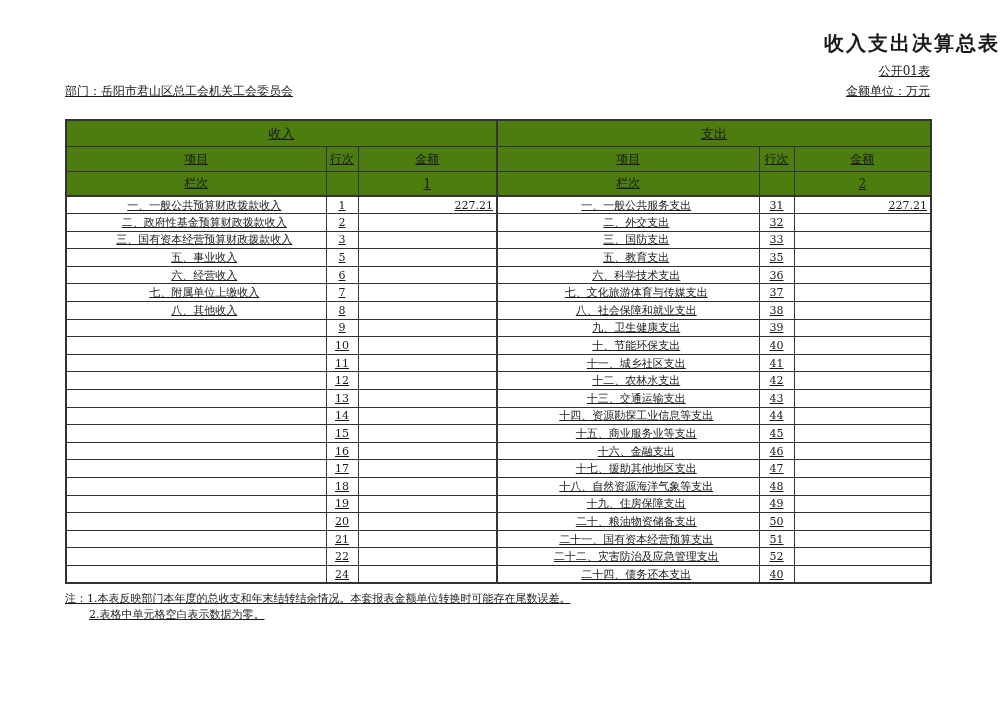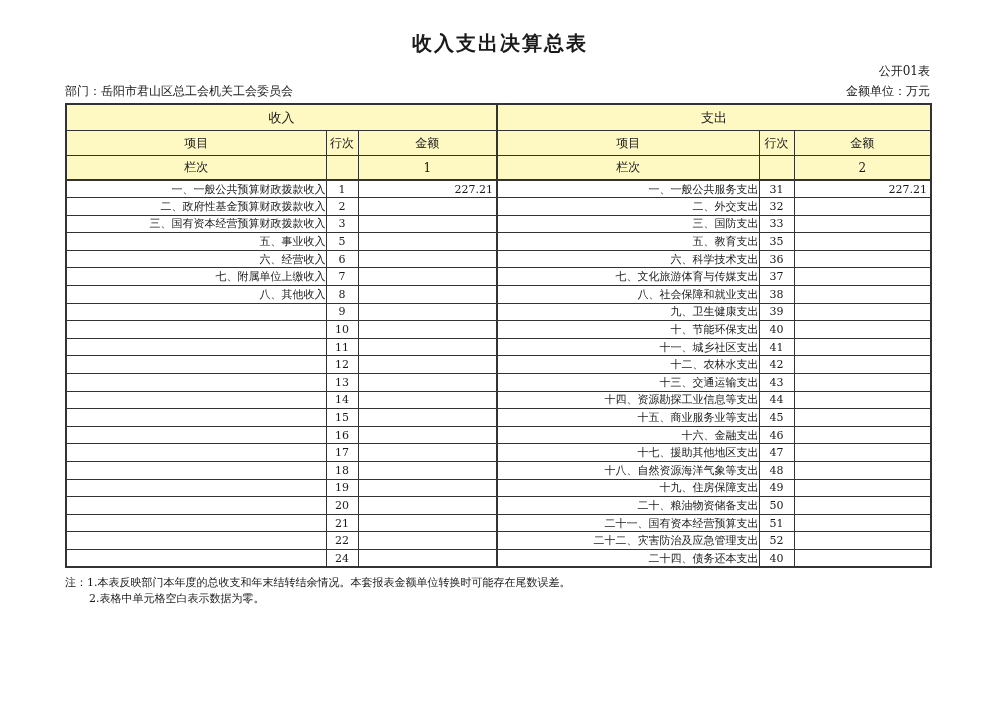--- a/index.html
+++ b/index.html
@@ -5,67 +5,67 @@
   html, body { margin: 0; padding: 0; background: #ffffff; }
   body {
     width: 1000px; height: 706px;
     font-family: "DejaVu Serif", "Liberation Serif", serif;
     color: #1a1a1a;
     overflow: hidden;
   }
   .page { position: relative; width: 1000px; height: 706px; }
   .title {
     padding-top: 30px;
-    text-align: center;
+    text-align: right;
     font-size: 20px;
     font-weight: bold;
     letter-spacing: 2px;
     line-height: 26px;
   }
-  .doc-area { width: 865px; margin-left: 65px; }
+  .doc-area { width: 865px; margin-left: 65px; text-decoration: underline; }
   .table-code {
     text-align: right;
     font-size: 12px;
     margin-top: 8px;
     line-height: 14px;
   }
   .meta-row {
     display: flex;
     justify-content: space-between;
     align-items: flex-end;
     font-size: 12px;
     margin-top: 6px;
-    margin-bottom: 4px;
+    margin-bottom: 20px;
     line-height: 15px;
   }
   table.main {
     border-collapse: collapse;
     width: 865px;
     table-layout: fixed;
     border: 2px solid #333333;
   }
   .main th, .main td {
     border: 1px solid #333333;
     overflow: hidden;
     white-space: nowrap;
     padding: 0;
   }
   .main thead th {
-    background: #fef9c3;
+    background: #4d7c0f;
     font-weight: normal;
     font-size: 12px;
     text-align: center;
   }
   .main thead { border-bottom: 2px solid #333333; }
   tr.h1 th { height: 25px; font-size: 13px; }
   tr.h2 th { height: 24px; }
   tr.h3 th { height: 23px; margin-left: 17px; }
   .main tbody tr { height: 17.6px; }
   .main tbody td { font-size: 11px; line-height: 15px; }
-  td.item { text-align: right; padding-left: 16px; }
+  td.item { text-align: center; padding-left: 16px; }
   td.rn   { text-align: center; }
   td.amt  { text-align: right; padding-right: 3px; }
   .divider-col { border-left: 2px solid #333333 !important; }
   .notes { margin-top: 7px; font-size: 11px; line-height: 16px; }
   .note2 { padding-left: 24px; }
 </style>
 </head>
 <body>
 
 <div class="page">

